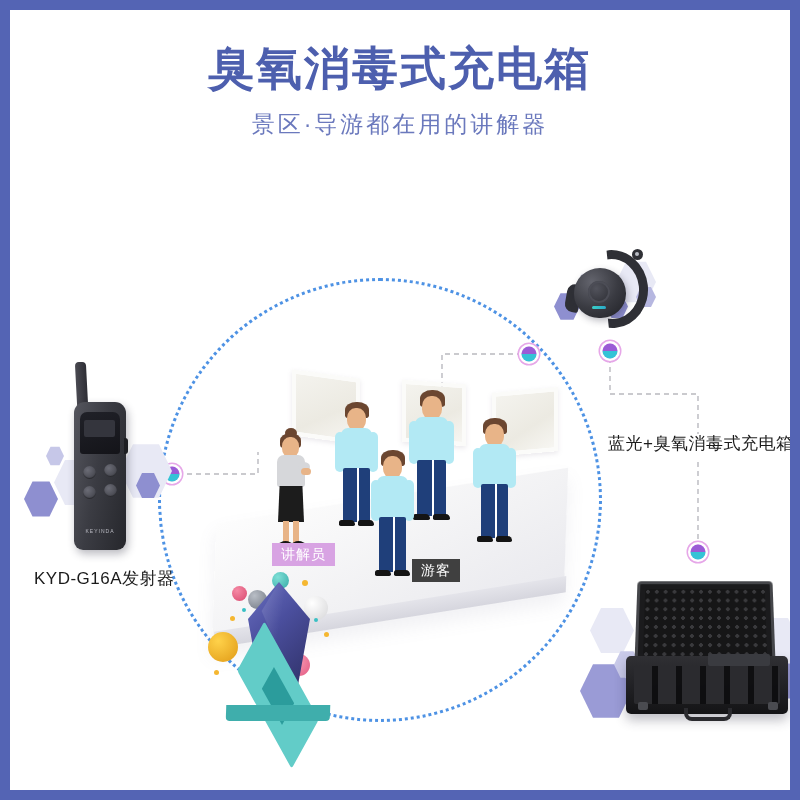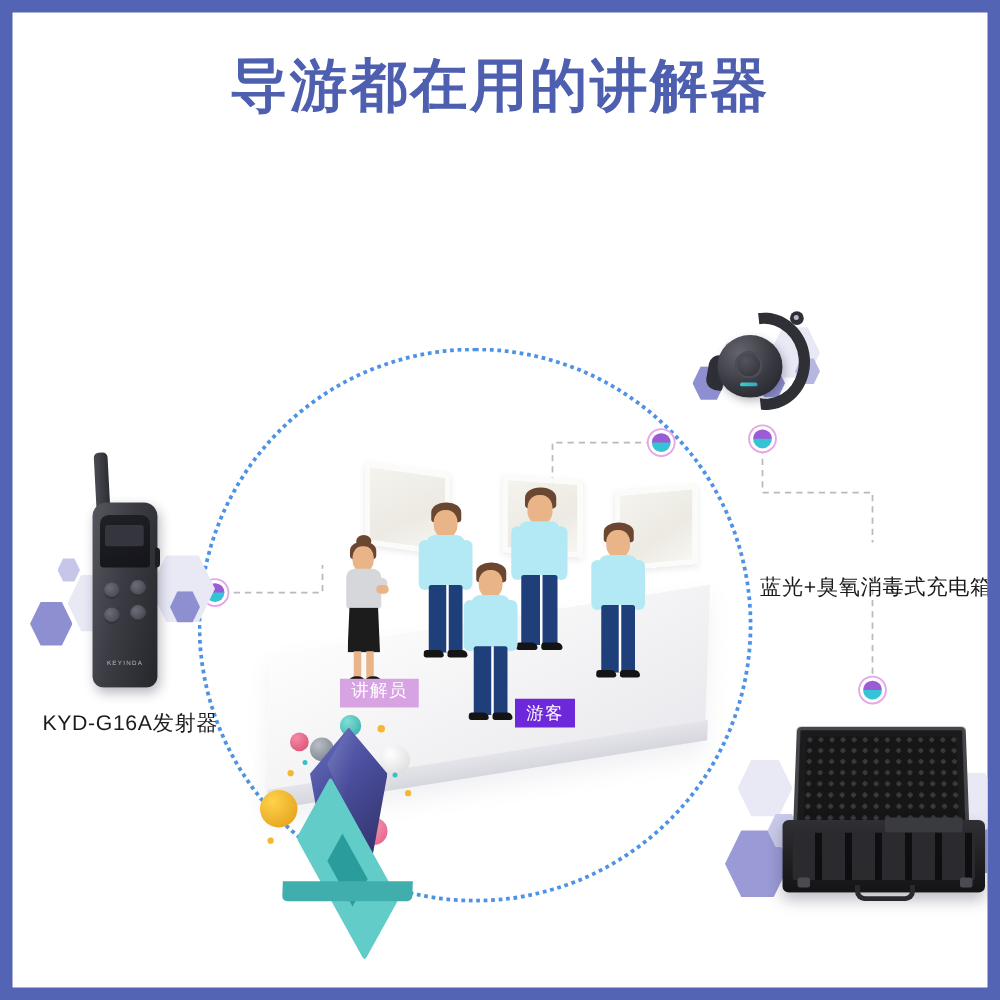--- a/index.html
+++ b/index.html
@@ -103,22 +103,22 @@
   
   .badge {
     position: absolute;
     color: #ffffff;
     font-size: 14px;
     letter-spacing: 1px;
     padding: 4px 9px 5px;
     white-space: nowrap;
     line-height: 1;
   }
-  .badge-guide   { background: #d8a3e3; font-family: Liberation Serif, serif; }
-  .badge-tourist { background: #6d28d9; }
+  .badge-guide   { background: #d8a3e3; }
+  .badge-tourist { background: #404040; }
 
   
   .crystal-wrap { position: absolute; left: 196px; top: 556px; width: 150px; height: 170px; }
 
   .pedestal-top {
     position: absolute; left: 18px; top: 102px;
     width: 108px; height: 54px;
     background: #62ccc8;
     transform: rotate(45deg) skew(16deg,16deg);
     border-radius: 3px;
@@ -308,21 +308,22 @@
     letter-spacing: .5px;
     white-space: nowrap;
   }
 </style>
 </head>
 <body>
 
 <div id="poster">
 
   <div class="header">
-    <div class="title">导游都在用的讲解器</div>
+    <div class="title">臭氧消毒式充电箱</div>
+    <div class="subtitle">景区·导游都在用的讲解器</div>
   </div>
 
   <div class="ring"></div>
 
   <svg class="wires" viewBox="0 0 800 800">
     <g stroke="#b9b9bf" stroke-width="1.4" stroke-dasharray="5,4" fill="none">
       <path d="M 168 464 L 248 464 L 248 442"></path>
       <path d="M 512 344 L 432 344 L 432 398"></path>
       <path d="M 600 348 L 600 384 L 688 384 L 688 424"></path>
       <path d="M 688 452 L 688 536"></path>
@@ -479,21 +480,21 @@
   <div class="rx-wrap">
     <div class="rx-hook"></div>
     <div class="rx-hook-tip"></div>
     <div class="rx-hook-dot"></div>
     <div class="rx-stem"></div>
     <div class="rx-body"></div>
     <div class="rx-ring"></div>
     <div class="rx-led"></div>
   </div>
 
-  <div class="prod-label" style="left:598px; top:448px;">蓝光+臭氧消毒式充电箱</div>
+  <div class="prod-label" style="left:598px; top:422px;">蓝光+臭氧消毒式充电箱</div>
 
   <div class="case-wrap">
     <div class="case-lid"></div>
     <div class="case-foam"></div>
     <div class="case-base"></div>
     <div class="case-panel"></div>
     <div class="case-slots"></div>
     <div class="case-handle"></div>
     <div class="case-latch" style="left:16px;  top:122px;"></div>
     <div class="case-latch" style="left:146px; top:122px;"></div>

